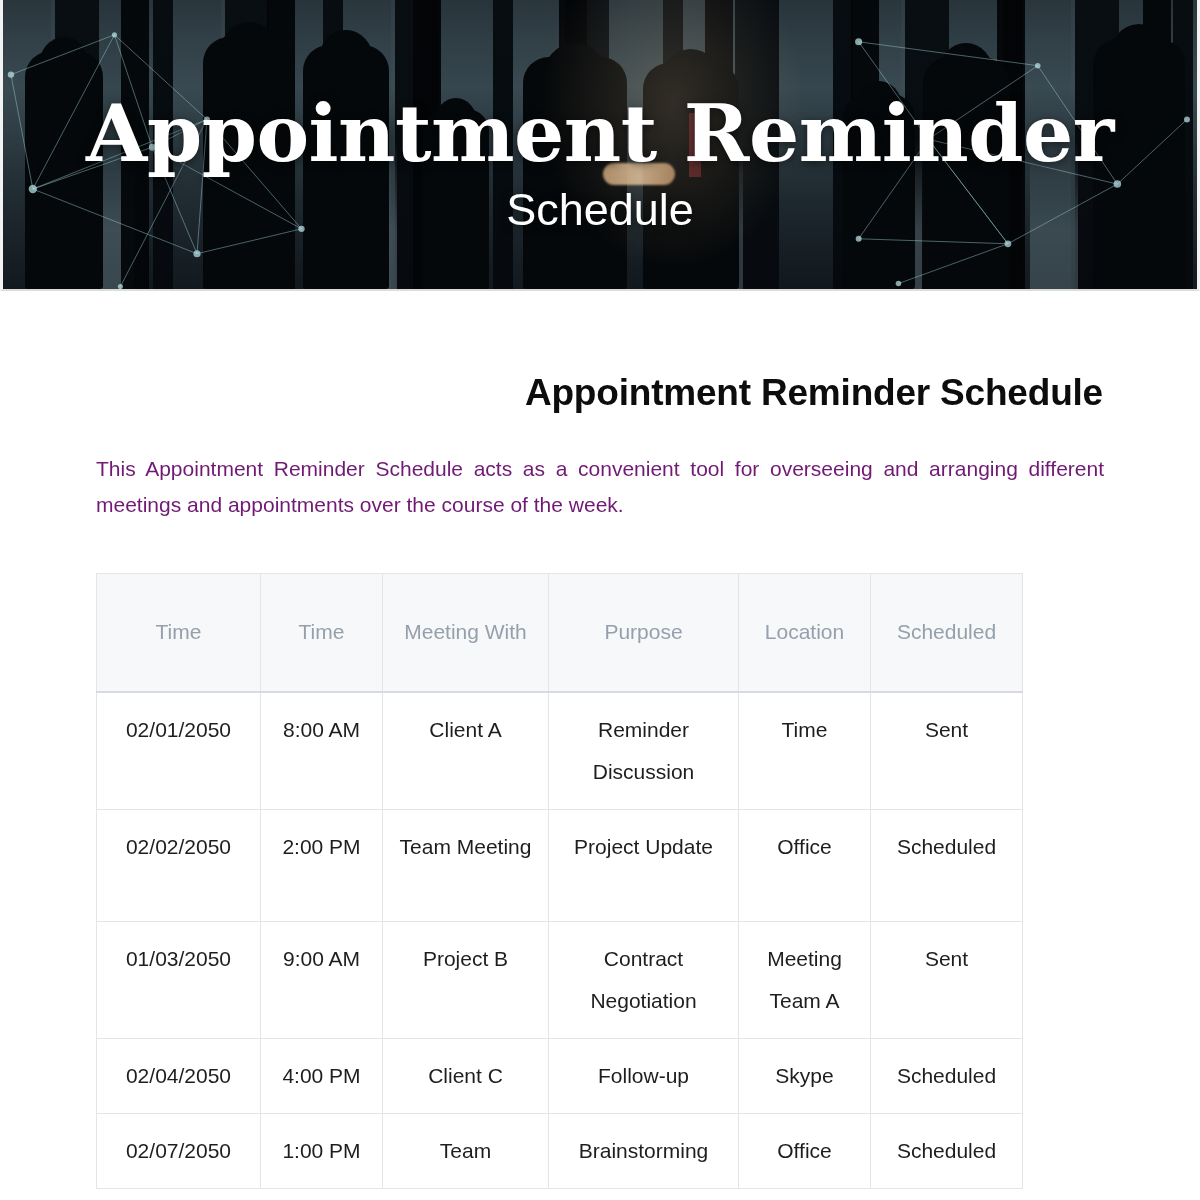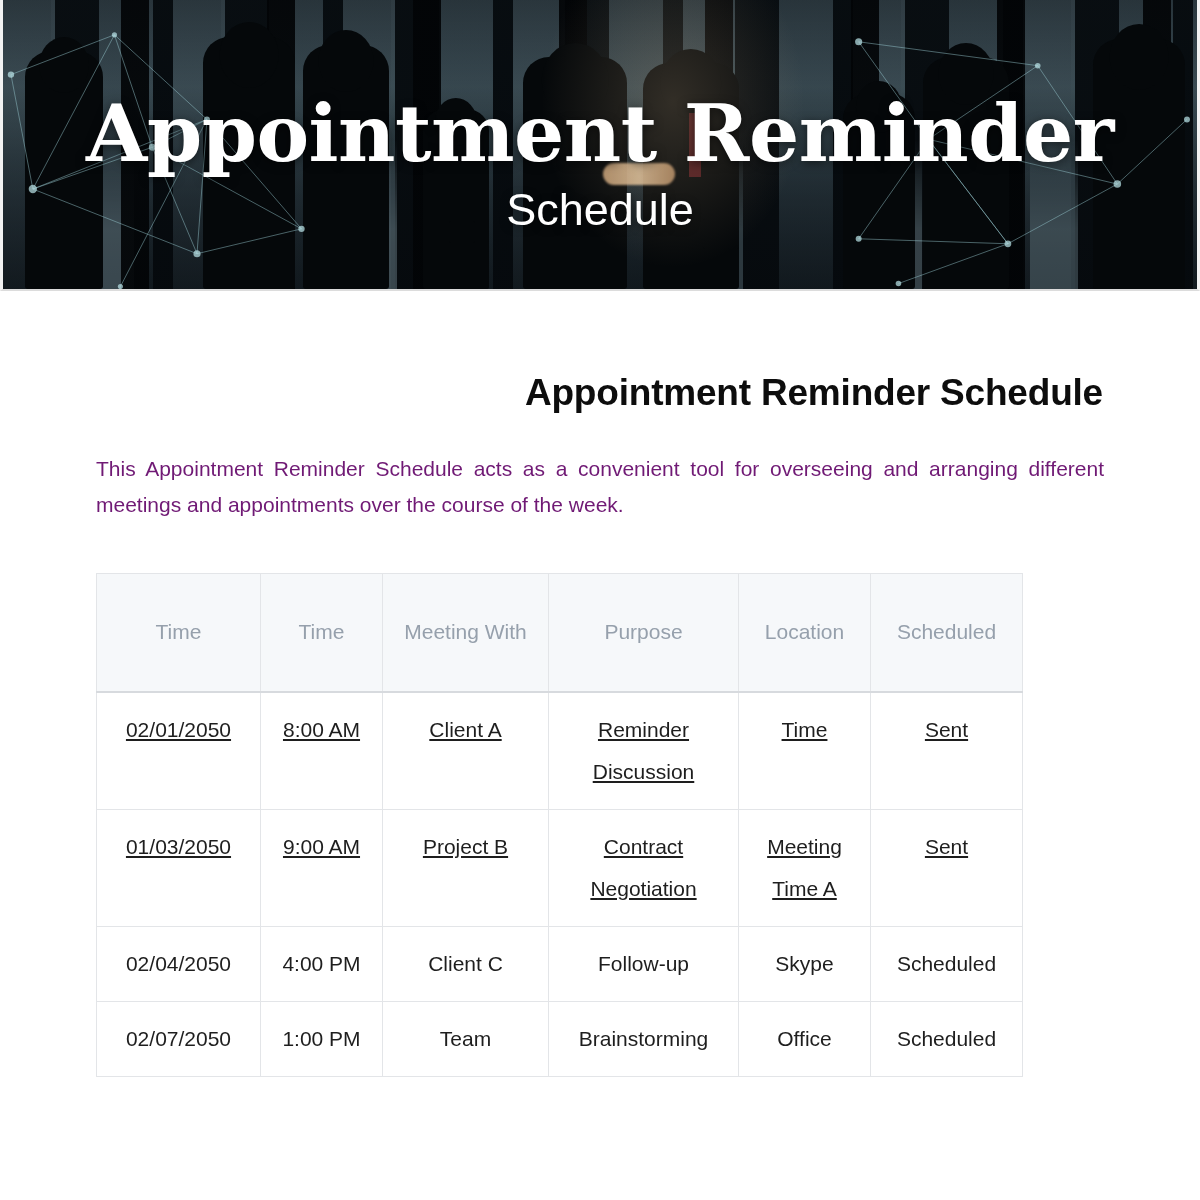--- a/index.html
+++ b/index.html
@@ -199,21 +199,21 @@
   }
   table.schedule tbody td {
     color: #1e1e1e;
     font-size: 21px;
     line-height: 2.0;
     text-align: center;
     vertical-align: top;
     padding: 16px 8px;
     border: 1px solid #e3e5e8;
   }
-  table.schedule tbody tr.r-tall td { height: 112px; text-decoration: underline; }
+  table.schedule tbody tr.r-tall td { height: 112px; }
   table.schedule tbody tr.r-short td { height: 72px; }
 </style>
 </head>
 <body>
 
 <div class="banner">
   <div class="banner-photo"></div>
   <div class="skyline"></div>
   <div class="mullions"></div>
 
@@ -307,25 +307,33 @@
       <tbody>
         <tr class="r-tall">
           <td>02/01/2050</td>
           <td>8:00 AM</td>
           <td>Client A</td>
           <td>Reminder Discussion</td>
           <td>Time</td>
           <td>Sent</td>
         </tr>
         <tr class="r-tall">
+          <td>02/02/2050</td>
+          <td>2:00 PM</td>
+          <td>Team Meeting</td>
+          <td>Project Update</td>
+          <td>Office</td>
+          <td>Scheduled</td>
+        </tr>
+        <tr class="r-tall">
           <td>01/03/2050</td>
           <td>9:00 AM</td>
           <td>Project B</td>
           <td>Contract Negotiation</td>
-          <td>Meeting Time A</td>
+          <td>Meeting Team A</td>
           <td>Sent</td>
         </tr>
         <tr class="r-short">
           <td>02/04/2050</td>
           <td>4:00 PM</td>
           <td>Client C</td>
           <td>Follow-up</td>
           <td>Skype</td>
           <td>Scheduled</td>
         </tr>

